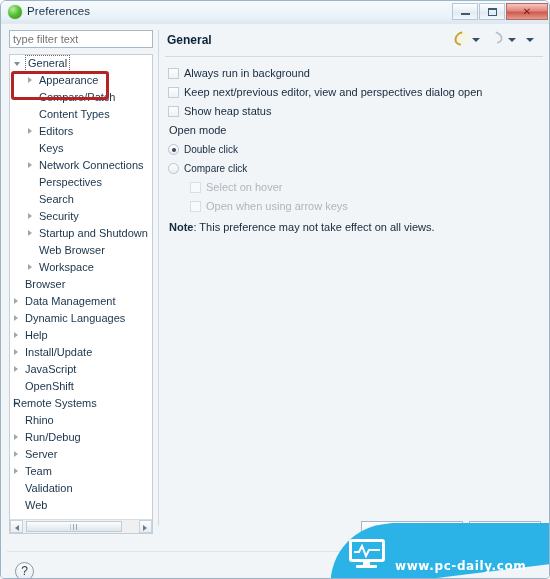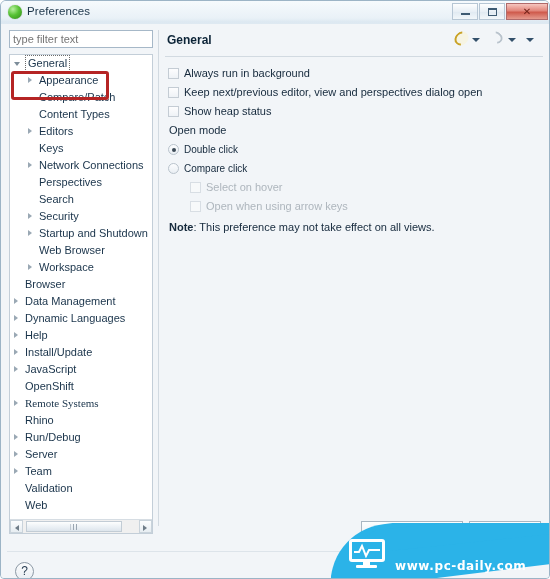--- a/index.html
+++ b/index.html
@@ -526,21 +526,21 @@
           </div>
           <div class="tree-item">
             <span class="arrow" style="left: 4px;"></span>
             <span class="label" style="left: 15px;">JavaScript</span>
           </div>
           <div class="tree-item">
             <span class="label" style="left: 15px;">OpenShift</span>
           </div>
           <div class="tree-item">
             <span class="arrow" style="left: 4px;"></span>
-            <span class="label" style="left: 15px; font-family: Liberation Serif, serif;">Remote Systems</span>
+            <span class="label" style="left: 3px;">Remote Systems</span>
           </div>
           <div class="tree-item">
             <span class="label" style="left: 15px;">Rhino</span>
           </div>
           <div class="tree-item">
             <span class="arrow" style="left: 4px;"></span>
             <span class="label" style="left: 15px;">Run/Debug</span>
           </div>
           <div class="tree-item">
             <span class="arrow" style="left: 4px;"></span>

